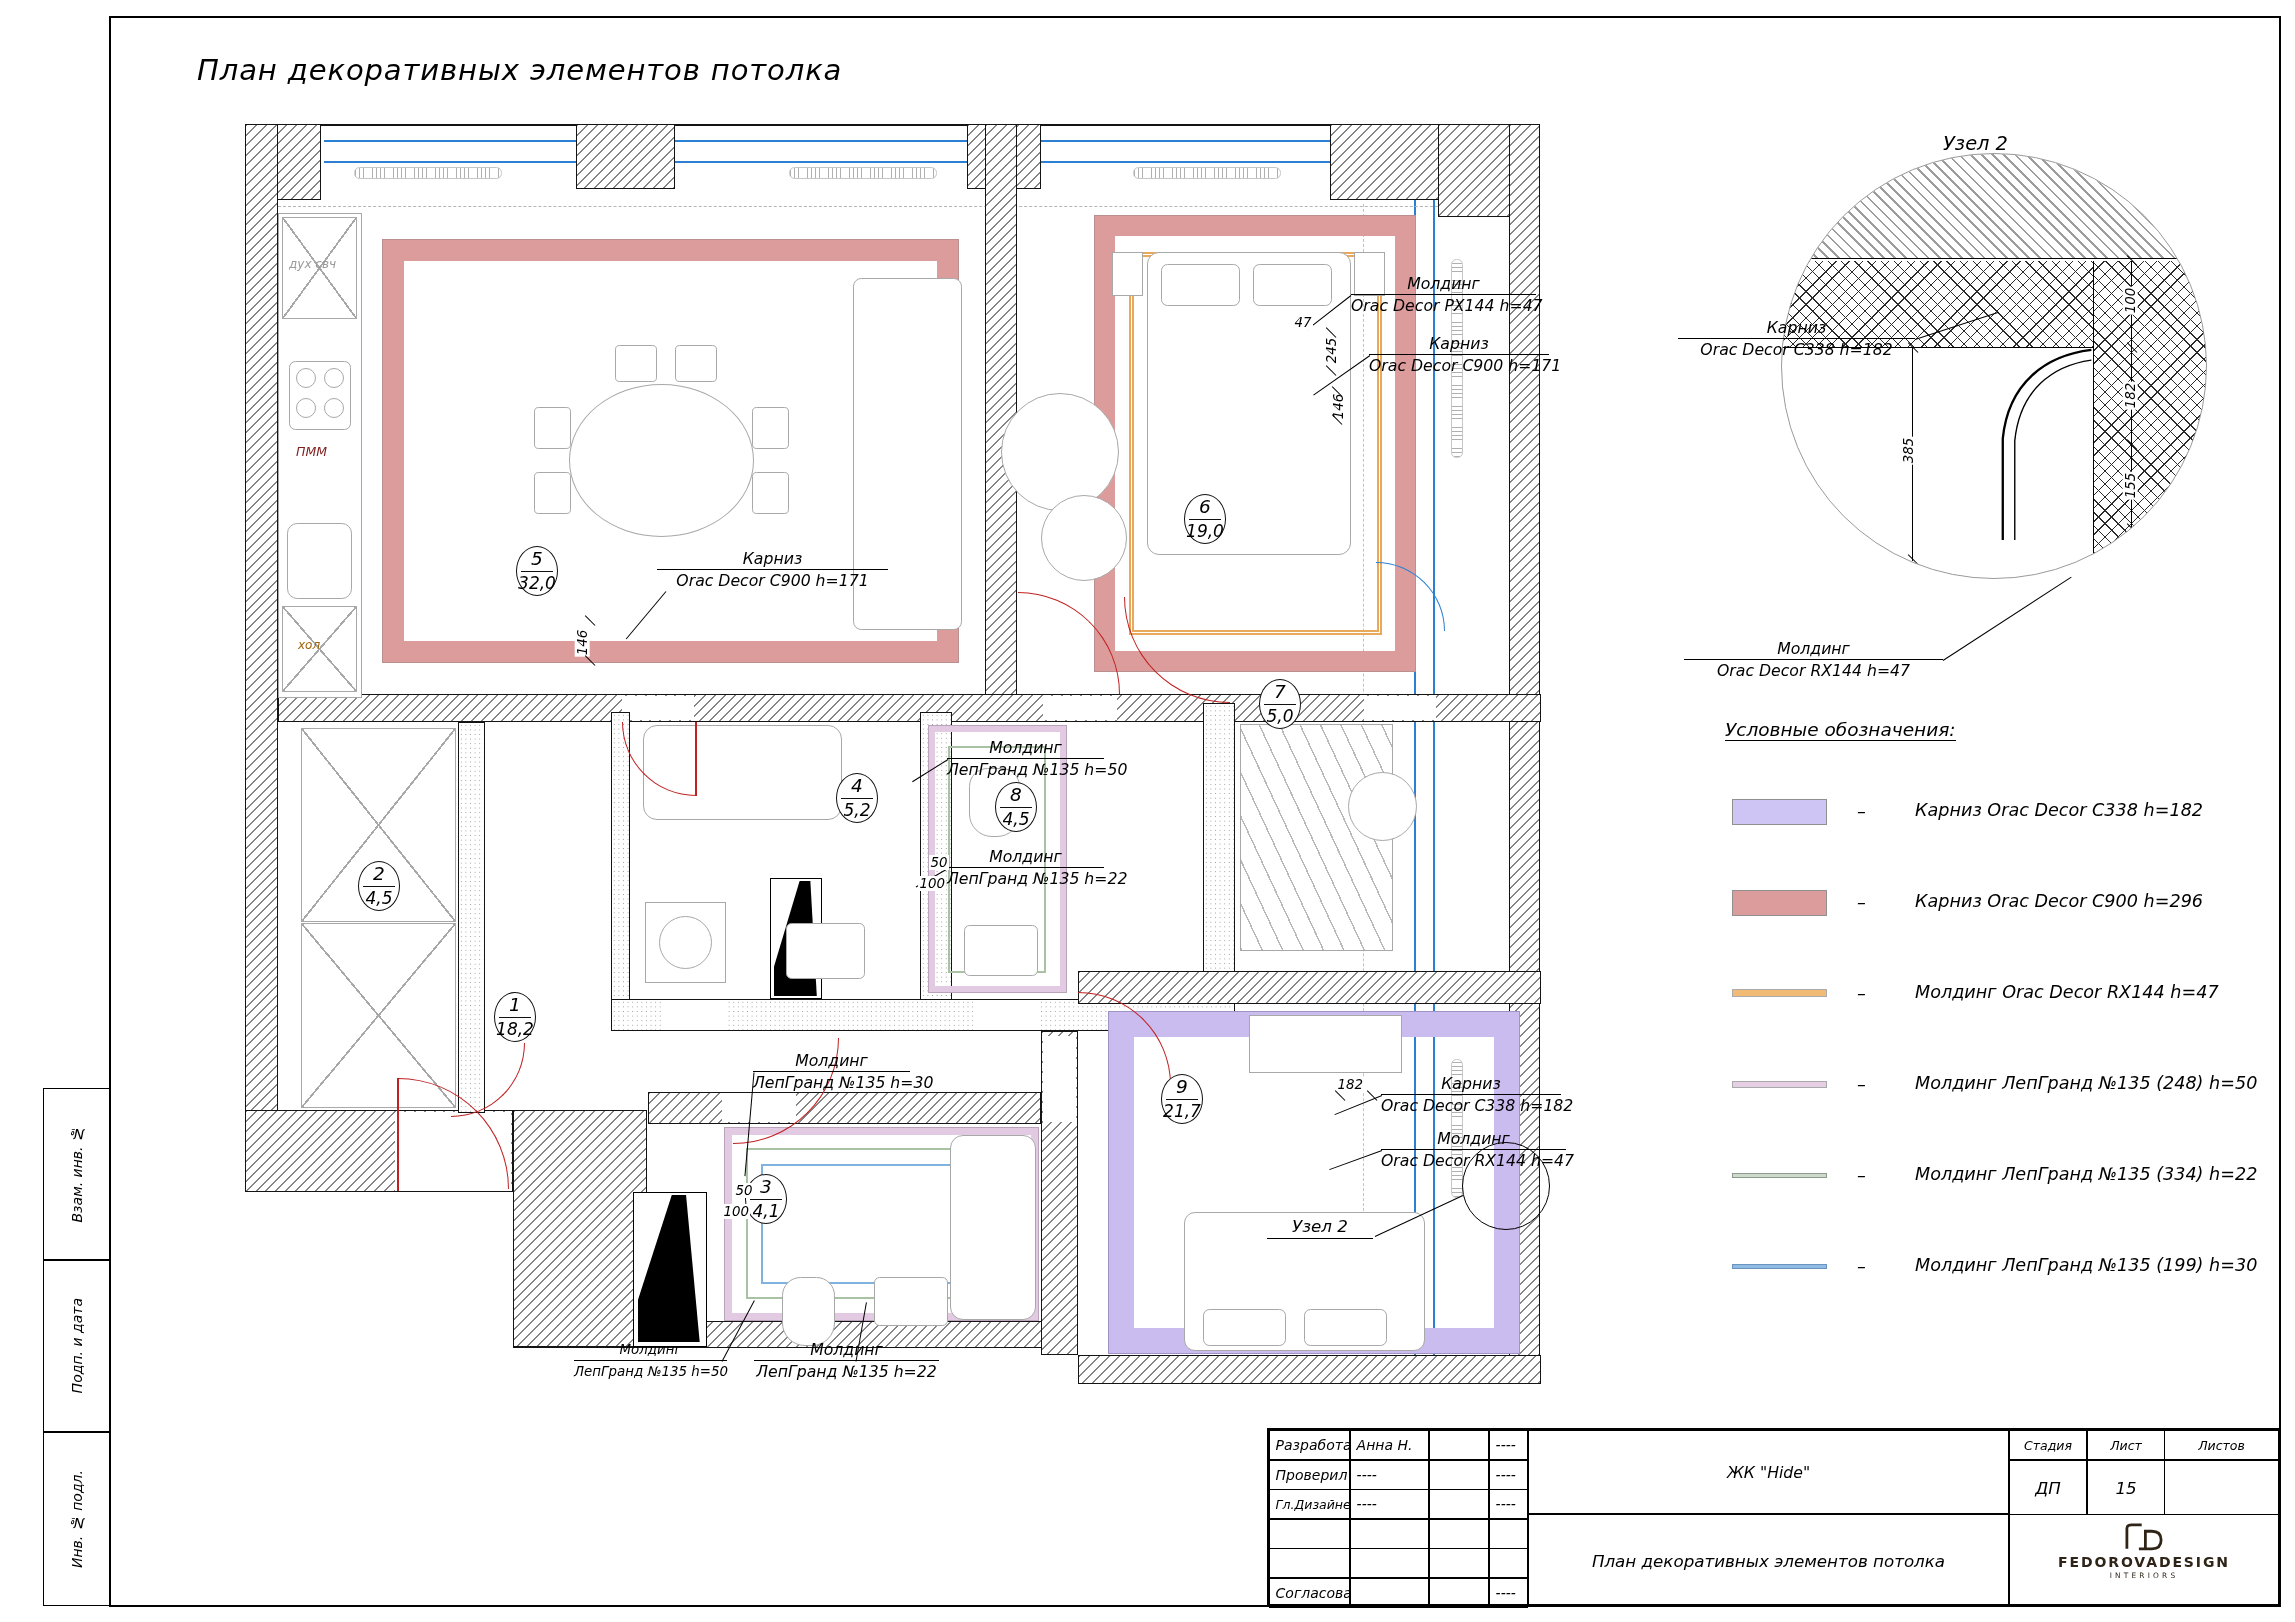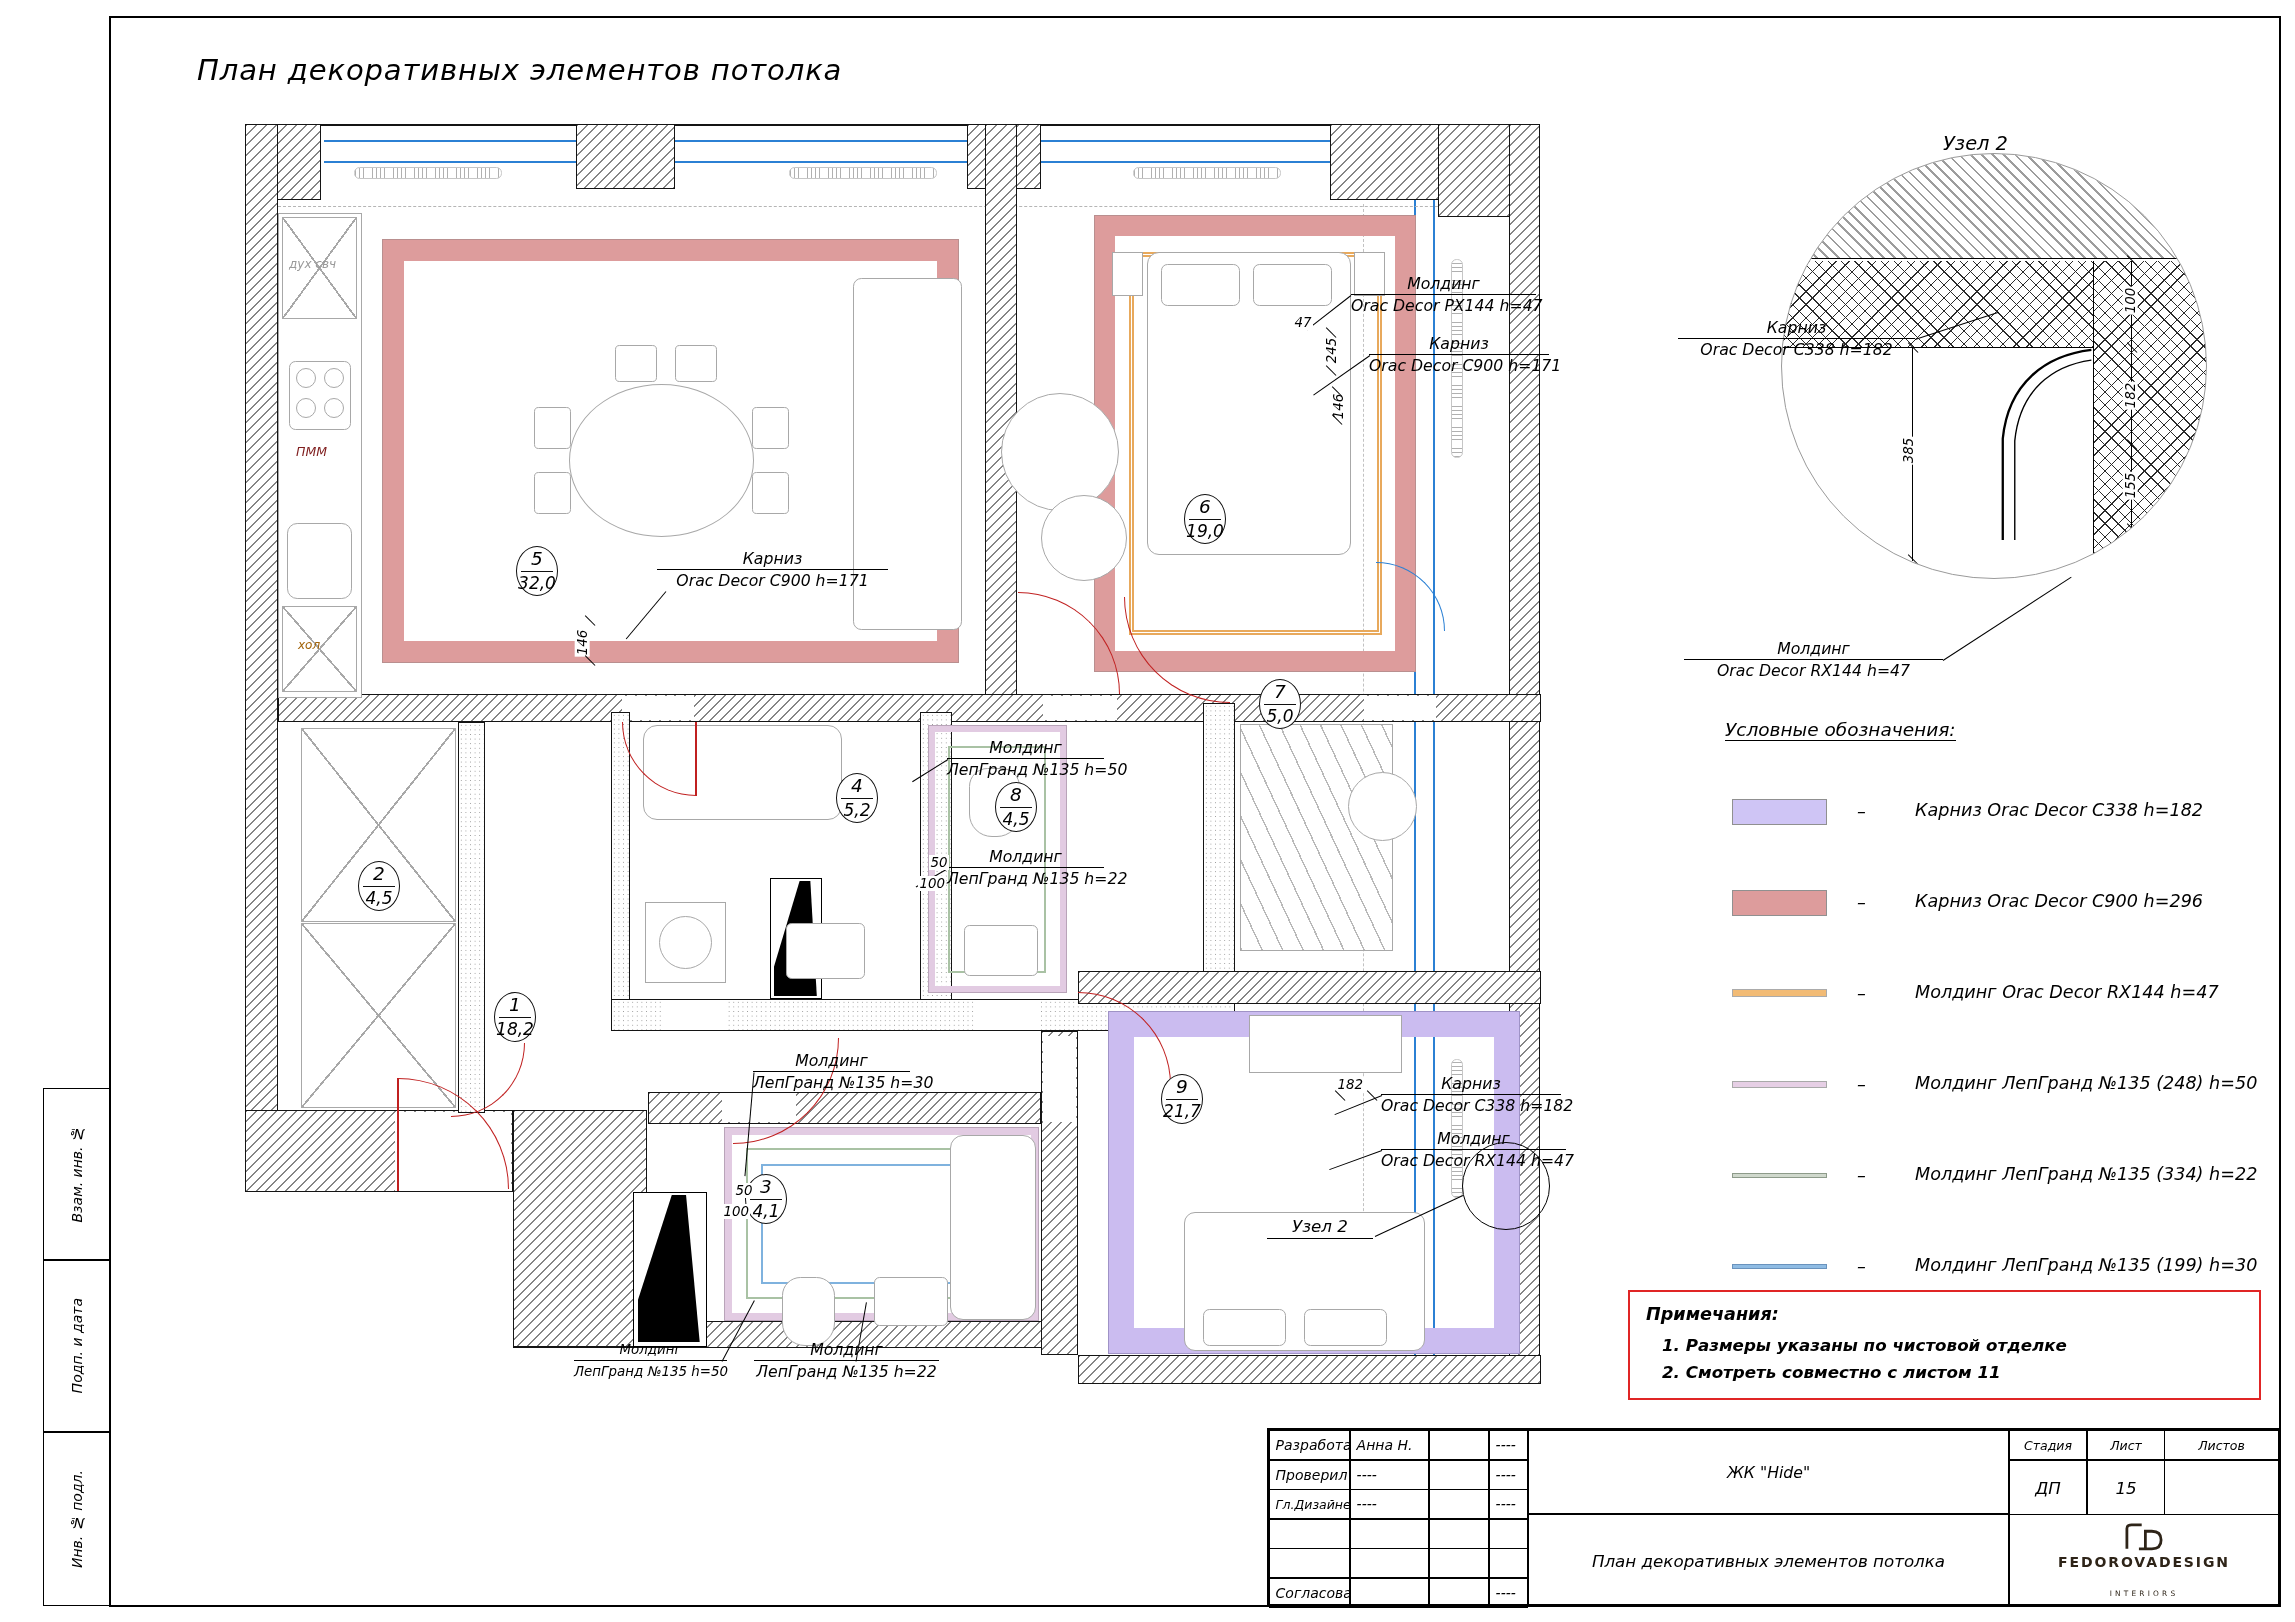--- a/index.html
+++ b/index.html
@@ -382,25 +382,20 @@
     <span class="leg-dash" style="position:absolute;left:125px;top:4.6px">–</span>
     <span class="leg-label" style="position:absolute;left:183px;top:3.7px">Молдинг ЛепГранд №135 (334) h=22</span>
     </div>
 
   <div class="a" style="left:1732px;top:1251px;width:532px;height:32px">
     <div style="position:absolute;left:0;top:13px;width:95px;height:4.6px;background:#8fbce4;border:0.9px solid #6a93bd"></div>
     <span class="leg-dash" style="position:absolute;left:125px;top:4.6px">–</span>
     <span class="leg-label" style="position:absolute;left:183px;top:3.7px">Молдинг ЛепГранд №135 (199) h=30</span>
     </div>
 
-  <div class="a" style="left:1628px;top:1290px;width:633px;height:110px;border:2.3px solid #e02525;background:#fff">
-    <div class="i" style="position:absolute;left:16px;top:12px;font-size:17.6px;font-weight:bold">Примечания:</div>
-    <div class="i" style="position:absolute;left:32px;top:43px;font-size:16.7px;font-weight:600">1.  Размеры указаны по чистовой отделке</div>
-    <div class="i" style="position:absolute;left:32px;top:70px;font-size:16.7px;font-weight:600">2.  Смотреть совместно с листом 11</div>
-  </div>
 
   <div class="a" style="left:1267px;top:1428px;width:1013px;height:178px;border:2.8px solid #000;background:#fff">
 
     <div class="tc" style="position:absolute;left:0;top:0;width:81px;height:30px">Разработал</div>
     <div class="tc" style="position:absolute;left:81px;top:0;width:79px;height:30px">Анна Н.</div>
     <div class="tc" style="position:absolute;left:160px;top:0;width:60px;height:30px"></div>
     <div class="tc" style="position:absolute;left:220px;top:0;width:39px;height:30px">----</div>
     <div class="tc" style="position:absolute;left:0;top:30px;width:81px;height:30px">Проверил</div>
     <div class="tc" style="position:absolute;left:81px;top:30px;width:79px;height:30px">----</div>
     <div class="tc" style="position:absolute;left:160px;top:30px;width:60px;height:30px"></div>
@@ -435,18 +430,18 @@
     <div class="tc" style="position:absolute;left:740px;top:30px;width:78px;height:55px;justify-content:center;padding-left:0;font-size:16.7px">ДП</div>
     <div class="tc" style="position:absolute;left:818px;top:30px;width:78px;height:55px;justify-content:center;padding-left:0;font-size:16.7px">15</div>
     <div class="tc" style="position:absolute;left:895px;top:30px;width:115px;height:55px;justify-content:center;padding-left:0"></div>
 
     <div style="position:absolute;left:740px;top:84px;width:270px;height:93px;border:1.9px solid #000;text-align:center">
       <svg width="42" height="30.5" viewBox="0 0 90 66" style="margin-top:6.5px">
         <path d="M8 58 L8 14 Q8 6 18 6 L40 6" fill="none" stroke="#2e2418" stroke-width="6"></path>
         <path d="M48 58 L48 20 L62 20 Q82 20 82 39 Q82 58 62 58 L34 58" fill="none" stroke="#2e2418" stroke-width="6"></path>
       </svg>
       <div style="font-size:14px;font-weight:bold;letter-spacing:1.9px;color:#2e2418">FEDOROVADESIGN</div>
-      <div style="font-size:7.4px;letter-spacing:3.2px;color:#2e2418;margin-top:19px">INTERIORS</div>
+      <div style="font-size:7.4px;letter-spacing:3.2px;color:#2e2418;margin-top:1px">INTERIORS</div>
     </div>
   </div>
 
 </div>
 
 
 </body></html>

